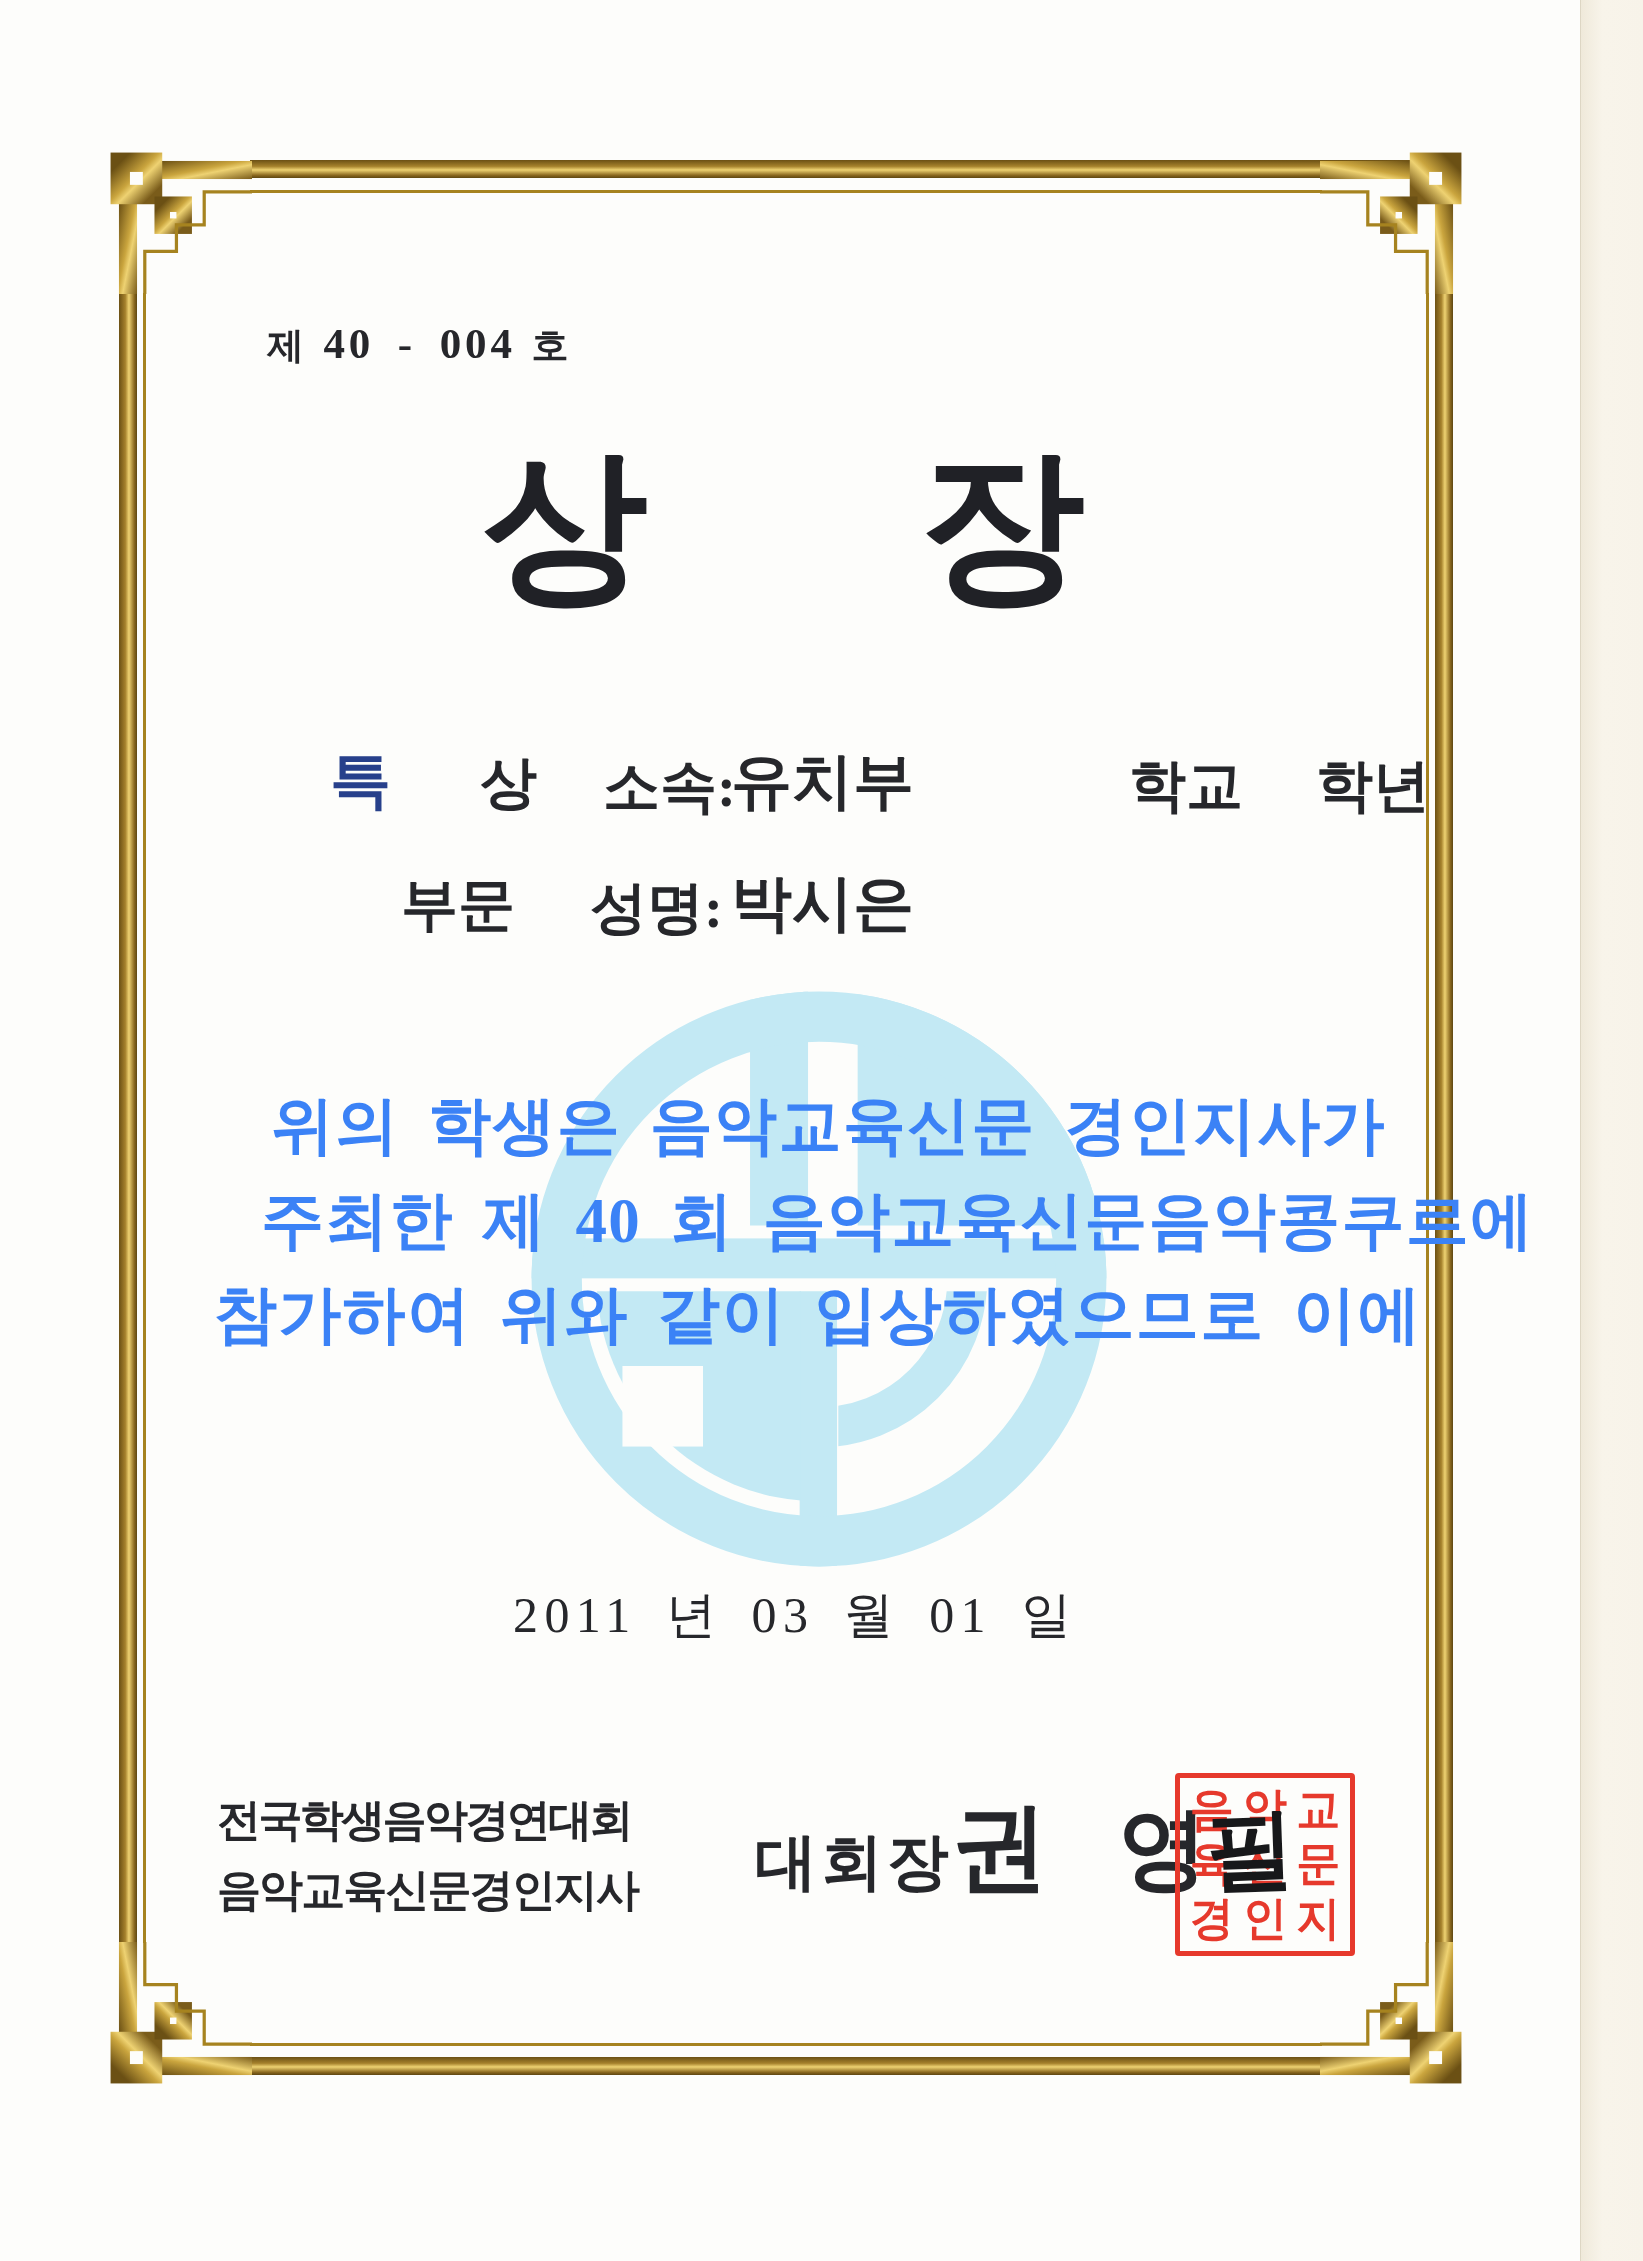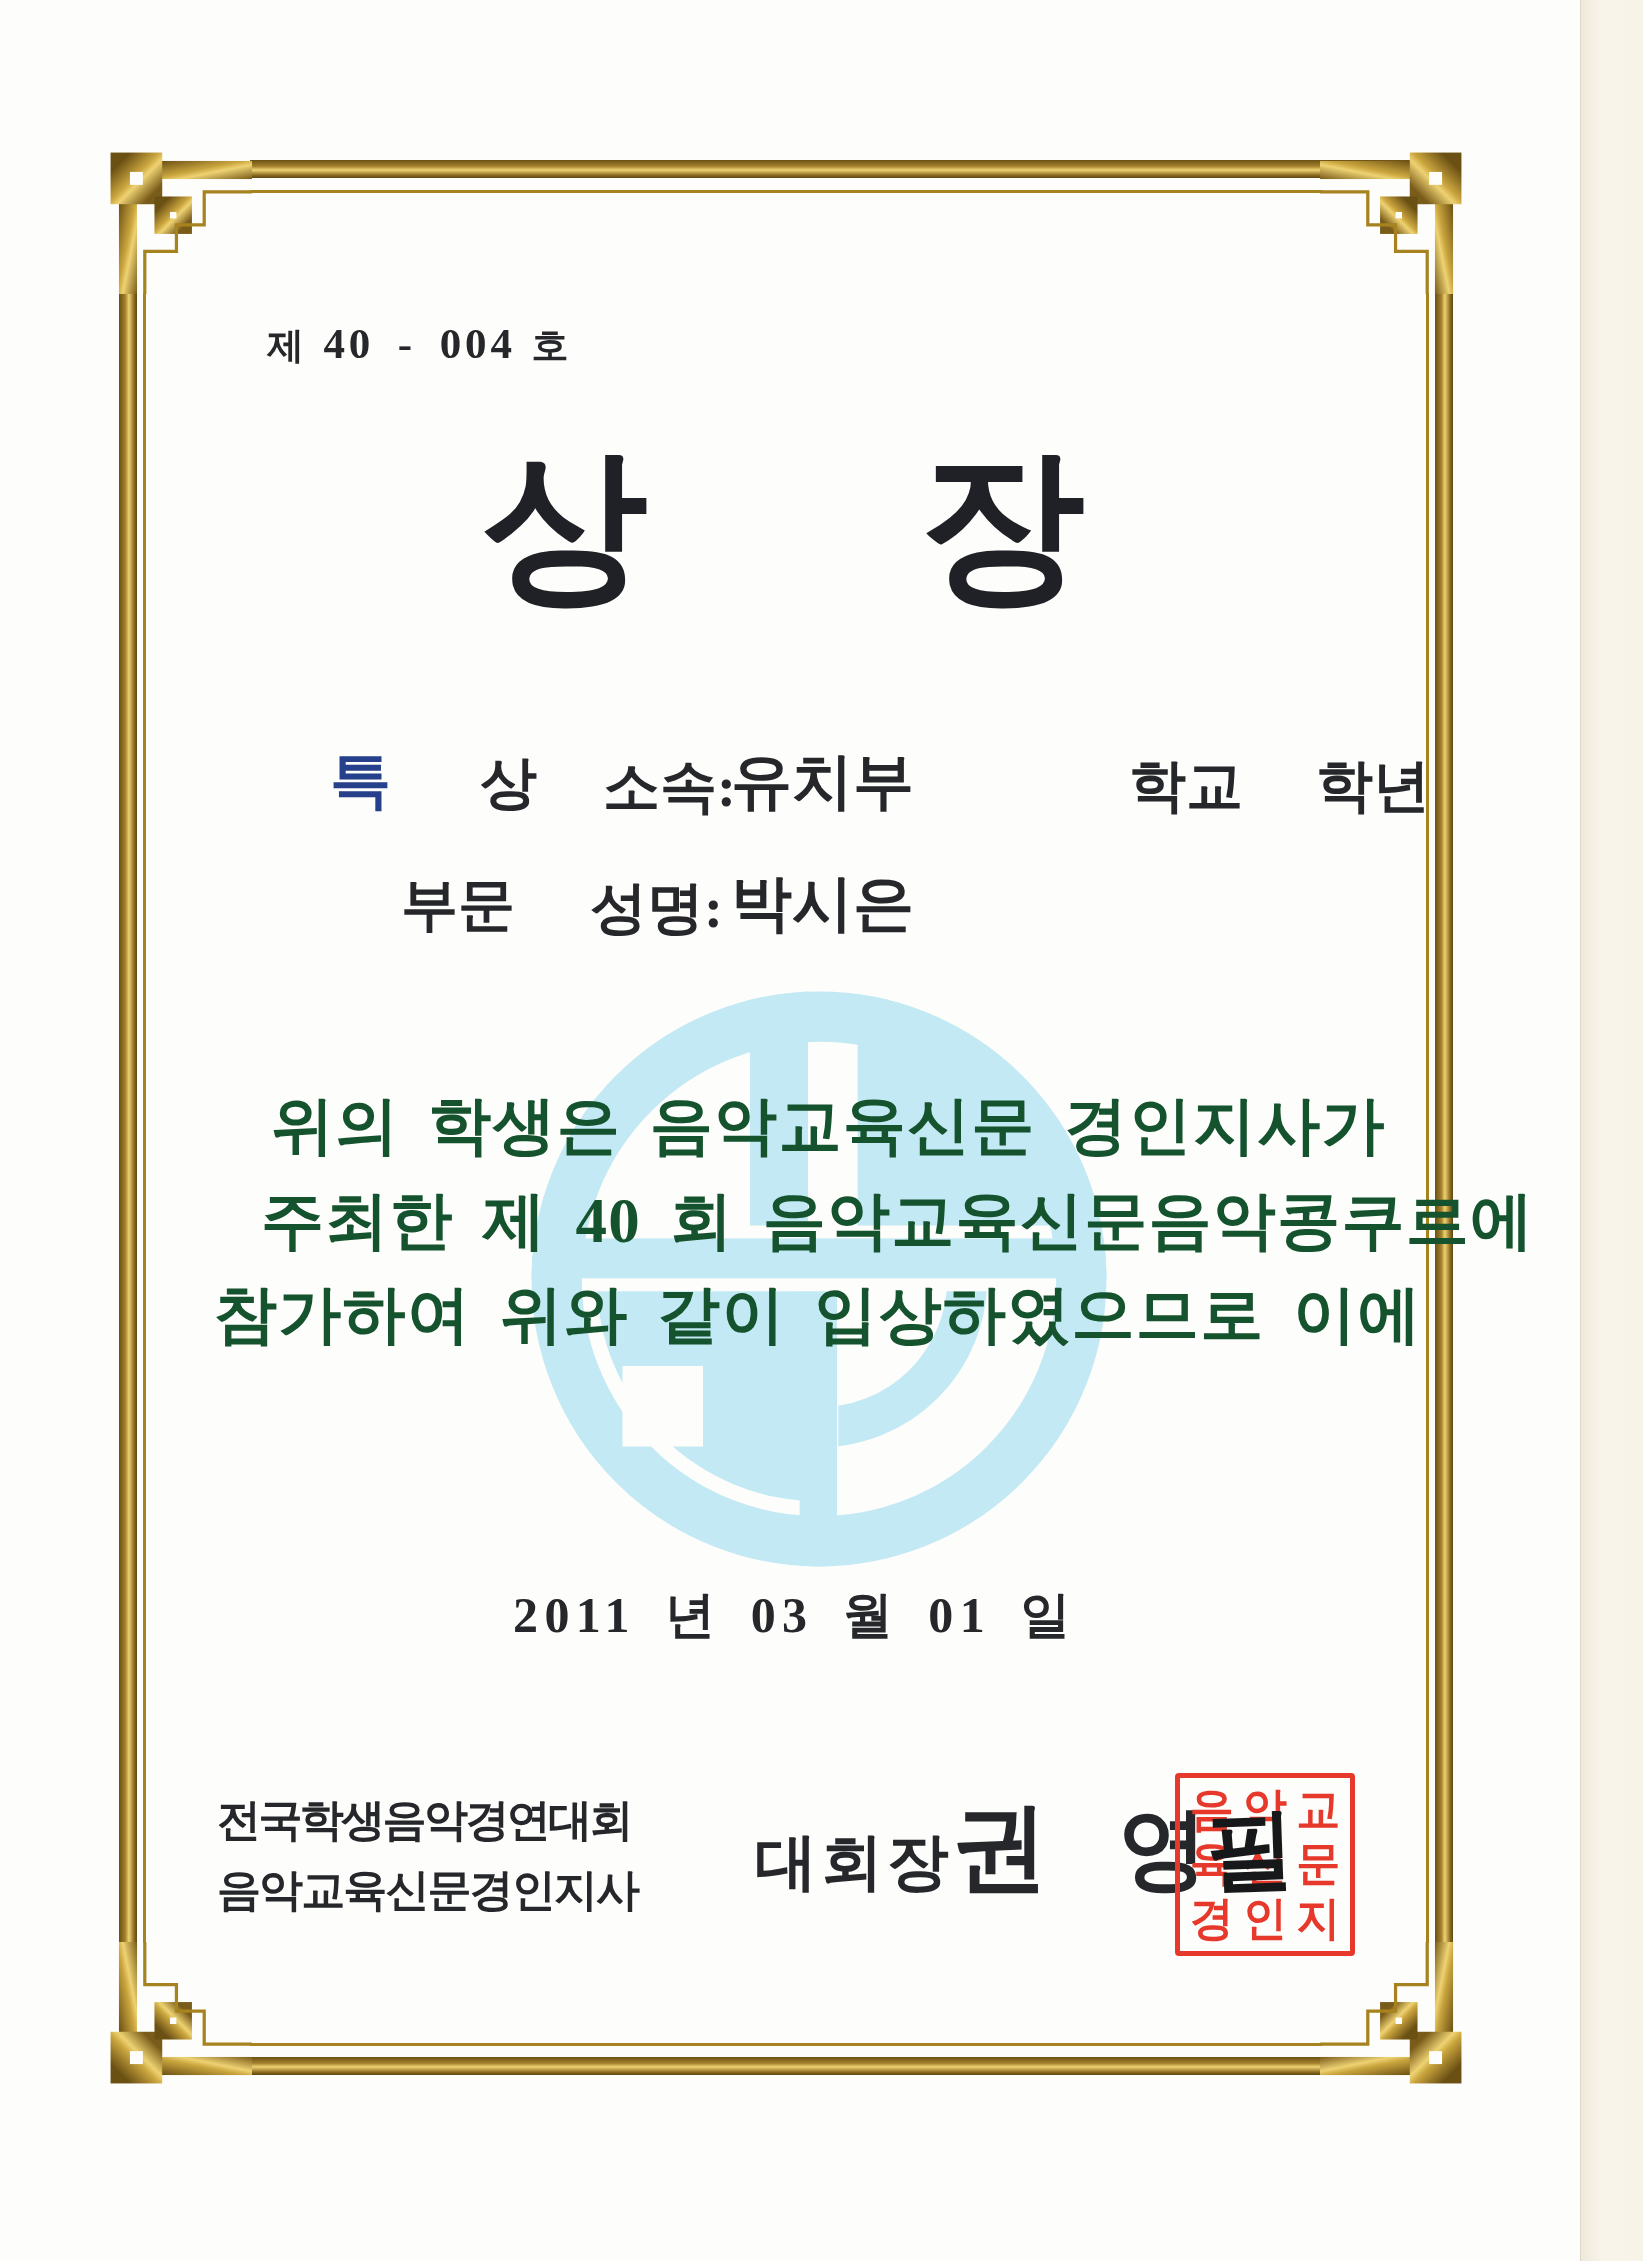--- a/index.html
+++ b/index.html
@@ -47,26 +47,26 @@
   .f-value{font-size:61px;font-weight:800;}
   .special{left:330px;top:750px;font-size:61px;font-weight:800;color:#27408b;}
   .prize{left:480px;top:754px;}
   .affil-label{left:603px;top:758px;}
   .affil-value{left:731px;top:751px;}
   .school{left:1129px;top:757px;}
   .gradeyr{left:1316px;top:757px;}
   .division{left:401px;top:876px;}
   .name-label{left:590px;top:879px;}
   .name-value{left:731px;top:873px;}
-  .body-line{font-size:63px;font-weight:700;letter-spacing:1.3px;word-spacing:11.6px;color:#14532d;}
+  .body-line{font-size:63px;font-weight:700;letter-spacing:1.3px;word-spacing:11.6px;color:#3b82f6;}
   .bl1{left:271px;top:1095px;}
   .bl2{left:214px;top:1190px;margin-left:47px;}
   .bl3{left:214px;top:1284px;}
   .bl4{left:214px;top:1378px;}
-  .date-line{left:513px;top:1590px;font-size:50px;font-weight:700;letter-spacing:6.4px;word-spacing:10.3px;}
+  .date-line{left:513px;top:1590px;font-size:50px;font-weight:400;letter-spacing:6.4px;word-spacing:10.3px;}
   .org1{left:217px;top:1799px;font-size:44px;font-weight:700;letter-spacing:-2.6px;}
   .org2{left:217px;top:1869px;font-size:44px;font-weight:700;letter-spacing:-1.9px;}
   .signer-title{left:748px;top:1831px;font-size:62px;font-weight:700;letter-spacing:3.9px;margin-left:7px;}
   .sig-1{left:951px;top:1799px;font-size:97px;font-weight:700;}
   .sig-2{left:1118px;top:1804px;font-size:90px;font-weight:700;}
   .sig-3{left:1206px;top:1806px;font-size:89px;font-weight:900;color:#17181a;
     transform:rotate(-2deg);z-index:4;}
 
   
   .seal{left:1175px;top:1773px;width:180px;height:183px;z-index:3;

